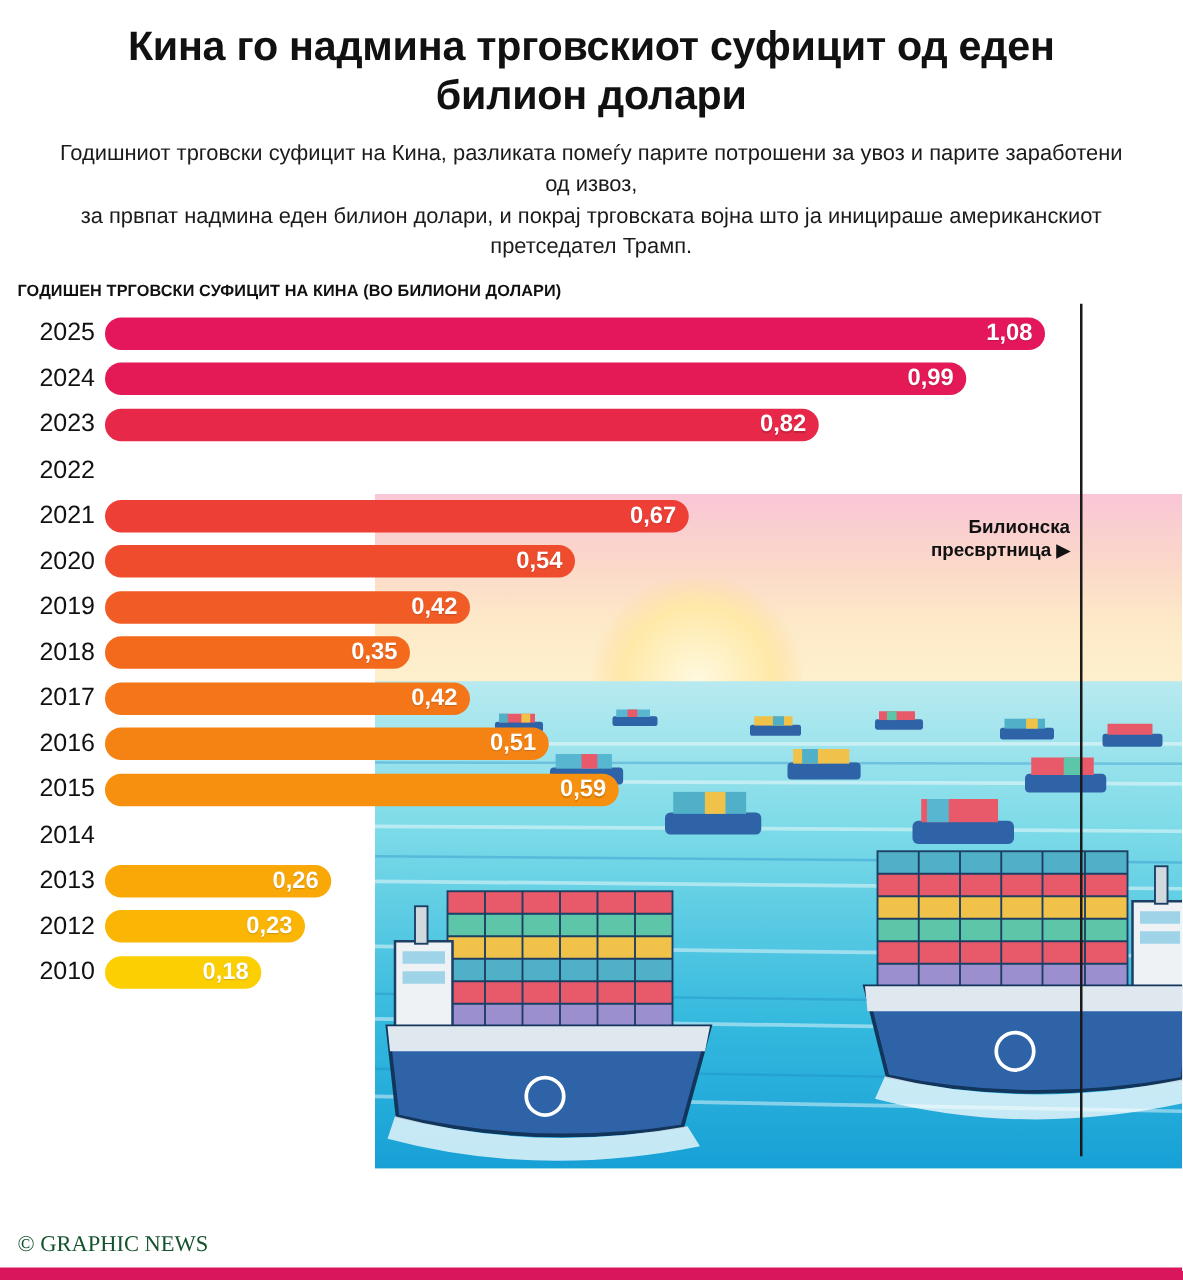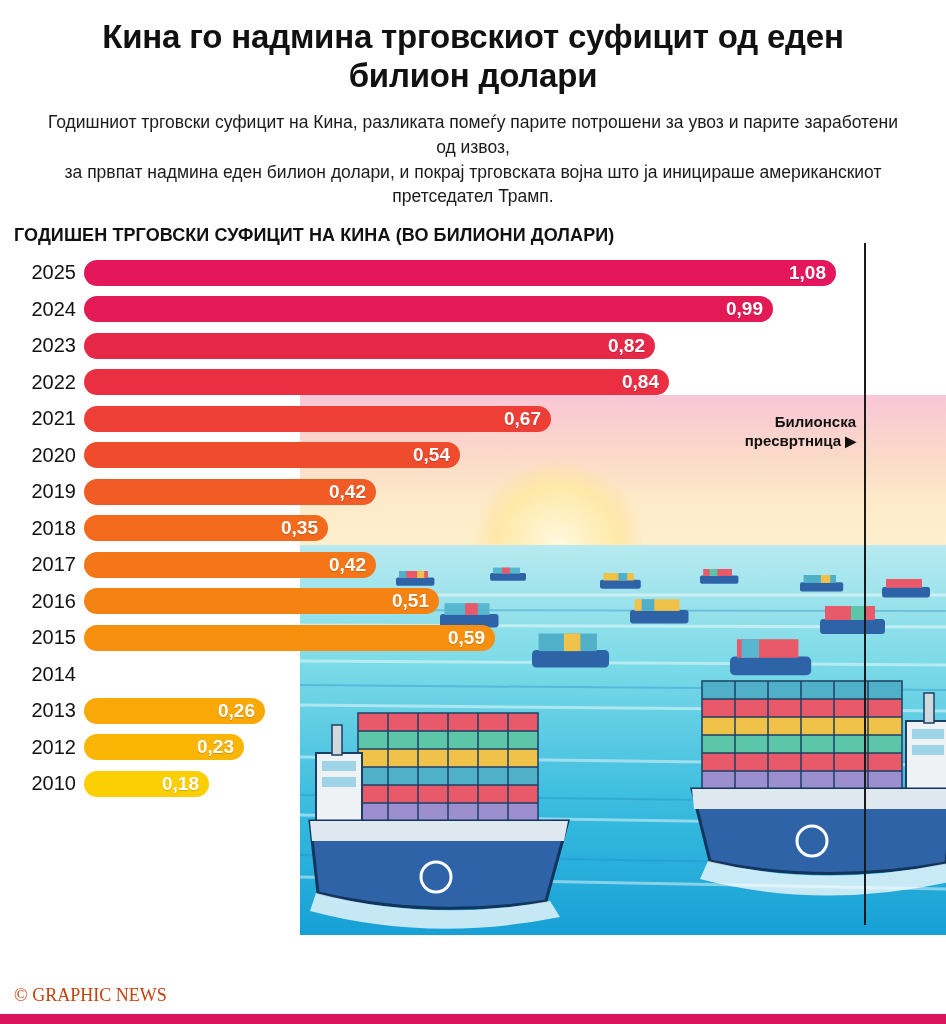--- a/index.html
+++ b/index.html
@@ -43,21 +43,21 @@
   }
 
   
   .chart-wrap {
     position: relative;
     margin-top: 16px;
     padding: 0 0 0 0;
     height: 700px;
   }
   .chart-heading {
-    font-size: 18px;
+    font-size: 13px;
     font-weight: bold;
     color: #111111;
     letter-spacing: 0.1px;
     padding: 0 0 8px 14px;
   }
 
   
   .illustration {
     position: absolute;
     left: 300px;
@@ -133,21 +133,21 @@
 
   
   .footer {
     position: absolute;
     left: 0;
     bottom: 0;
     width: 946px;
   }
   .credit {
     font-size: 18px;
-    color: #c2410c;
+    color: #14532d;
     padding: 0 0 8px 14px;
     font-family: "Liberation Serif", serif;
   }
   .bottom-bar {
     height: 10px;
     width: 100%;
     background: #d9165b;
   }
 </style>
 </head>
@@ -340,23 +340,20 @@
           </div>
         </div>
         <div class="row">
           <div class="year">2023</div>
           <div class="bar" style="width: 571px; background: rgb(232, 40, 72);">
             <span class="bar-value">0,82</span>
           </div>
         </div>
         <div class="row">
           <div class="year">2022</div>
-          <div class="bar" style="width: 585px; background: rgb(234, 47, 66);">
-            <span class="bar-value">0,84</span>
-          </div>
         </div>
         <div class="row">
           <div class="year">2021</div>
           <div class="bar" style="width: 467px; background: rgb(237, 63, 54);">
             <span class="bar-value">0,67</span>
           </div>
         </div>
         <div class="row">
           <div class="year">2020</div>
           <div class="bar" style="width: 376px; background: rgb(239, 75, 45);">

